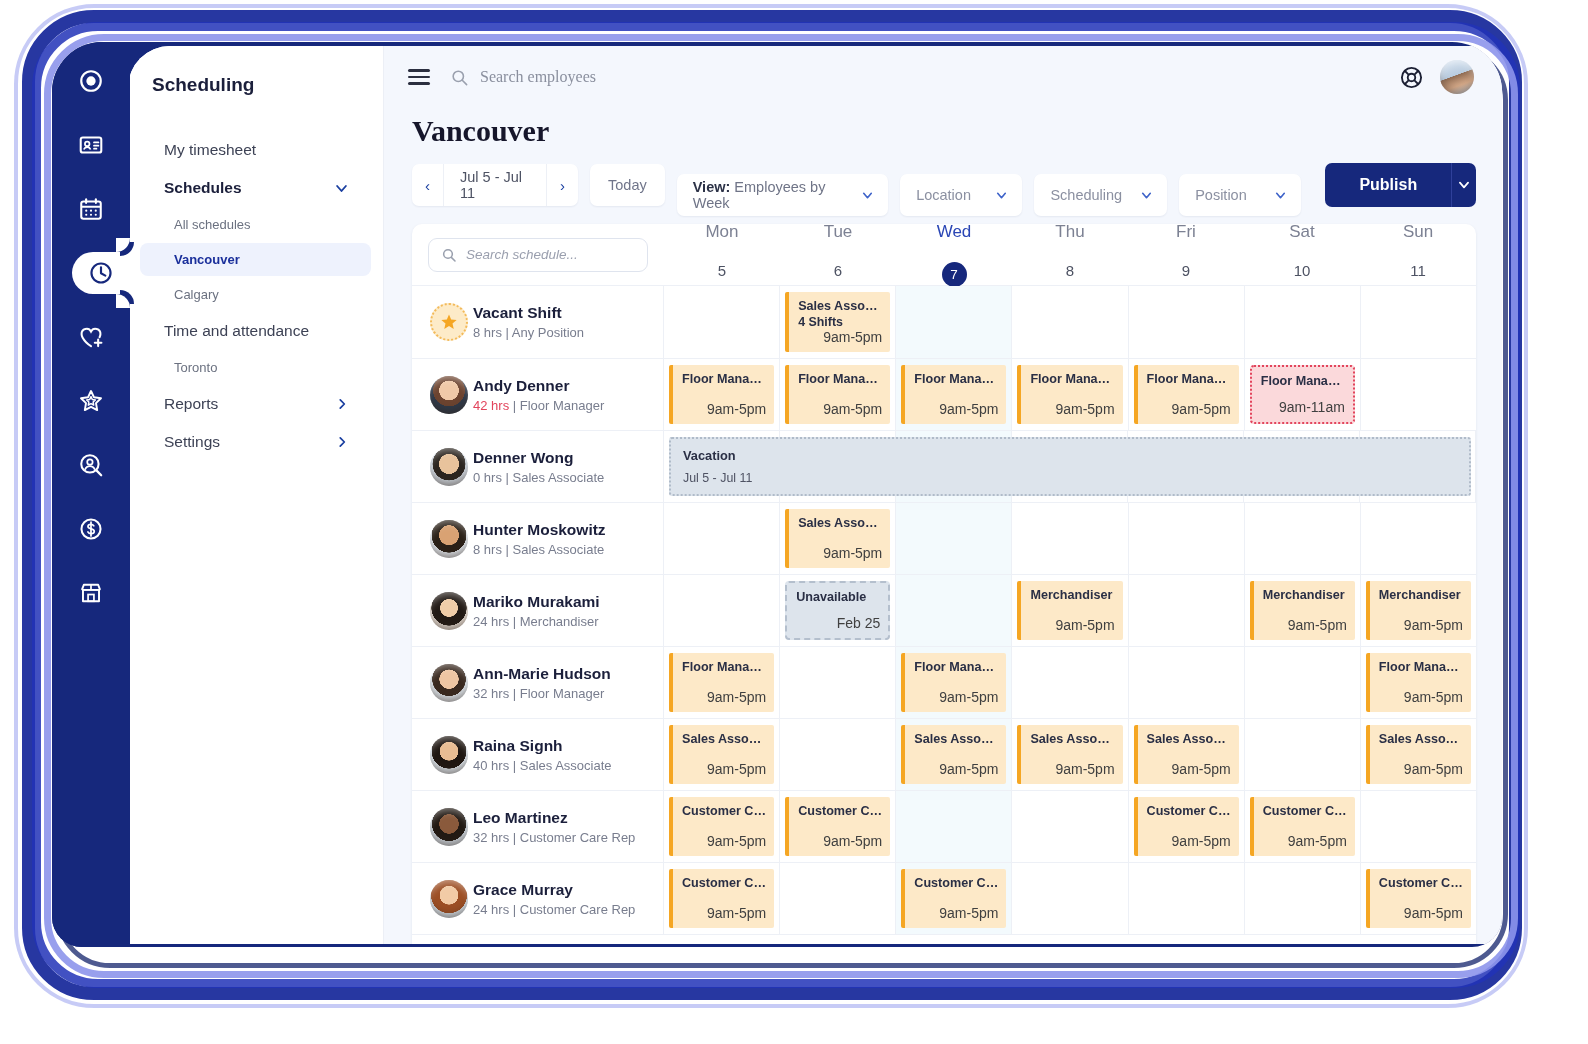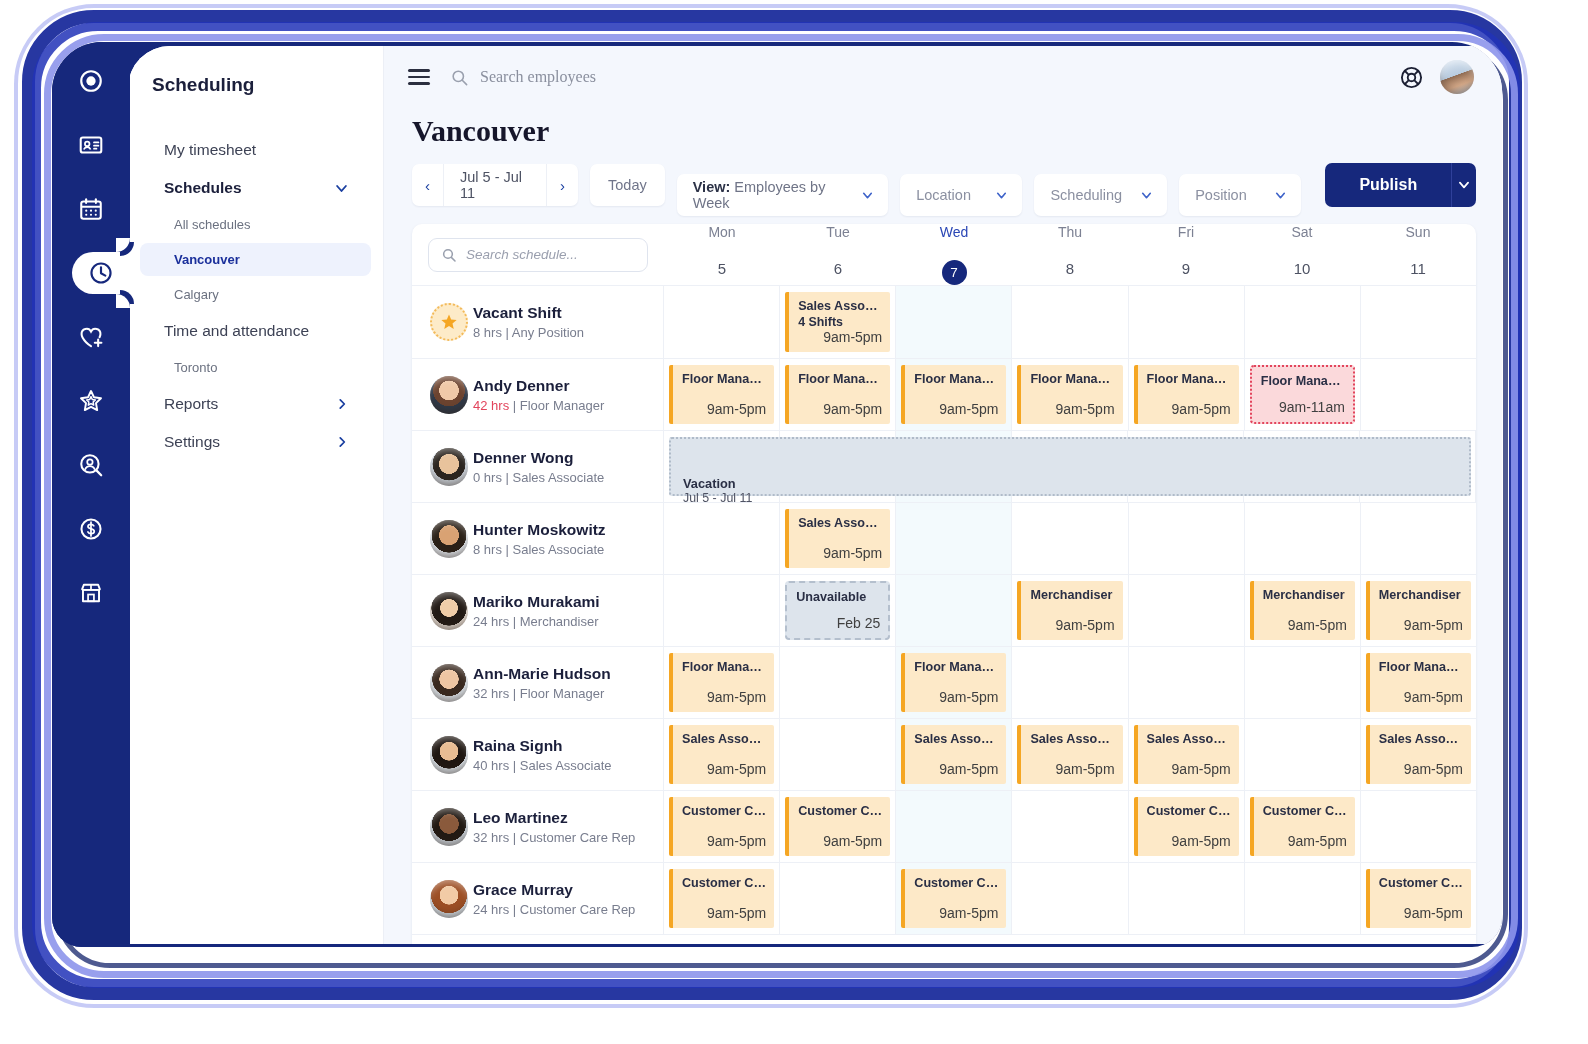--- a/index.html
+++ b/index.html
@@ -247,21 +247,21 @@
     border-bottom: 1px solid #edf0f6;
   }
   .col-name { width: 252px; flex: 0 0 252px; padding: 0 16px; }
   .sched-search {
     display: flex; align-items: center; gap: 9px;
     border: 1px solid #dfe4ee; border-radius: 9px;
     height: 34px; padding: 0 12px;
   }
   .sched-search span { font-size: 13.5px; color: #9a9fae; font-style: italic; }
   .day-col { flex: 1 1 0; text-align: center; }
-  .day-name { font-size: 14px; color: #7c8193; margin-bottom: 20px; }
+  .day-name { font-size: 17px; color: #7c8193; margin-bottom: 20px; }
   .day-num  { font-size: 15px; color: #4d5263; }
   .day-col.today .day-name { color: #2a46b5; }
   .day-col.today .day-num {
     display: inline-flex; align-items: center; justify-content: center;
     width: 25px; height: 25px; border-radius: 50%;
     background: #16287c; color: #ffffff; font-size: 13.5px;
   }
 
   .grid-body { flex: 1; min-height: 0; overflow: hidden; }
   .row {
@@ -342,21 +342,21 @@
     position: absolute;
     left: 5px; right: 5px; top: 6px; bottom: 6px;
     background: #dde4ec;
     border: 2px dotted #b0bbc9;
     border-radius: 3px;
     padding: 9px 12px;
     display: flex; flex-direction: column; justify-content: space-between;
     cursor: pointer;
     z-index: 2;
   }
-  .vac-title { font-size: 12.8px; font-weight: bold; color: #2a2f45; margin-top: 28px; }
+  .vac-title { font-size: 12.8px; font-weight: bold; color: #2a2f45; }
   .vac-time  { font-size: 12.4px; color: #4e5263; }
 </style>
 </head>
 <body>
 
 <div class="stage">
 
   <div class="frame-sketch s4"></div>
   <div class="frame-sketch"></div>
   <div class="frame-sketch s2"></div>

